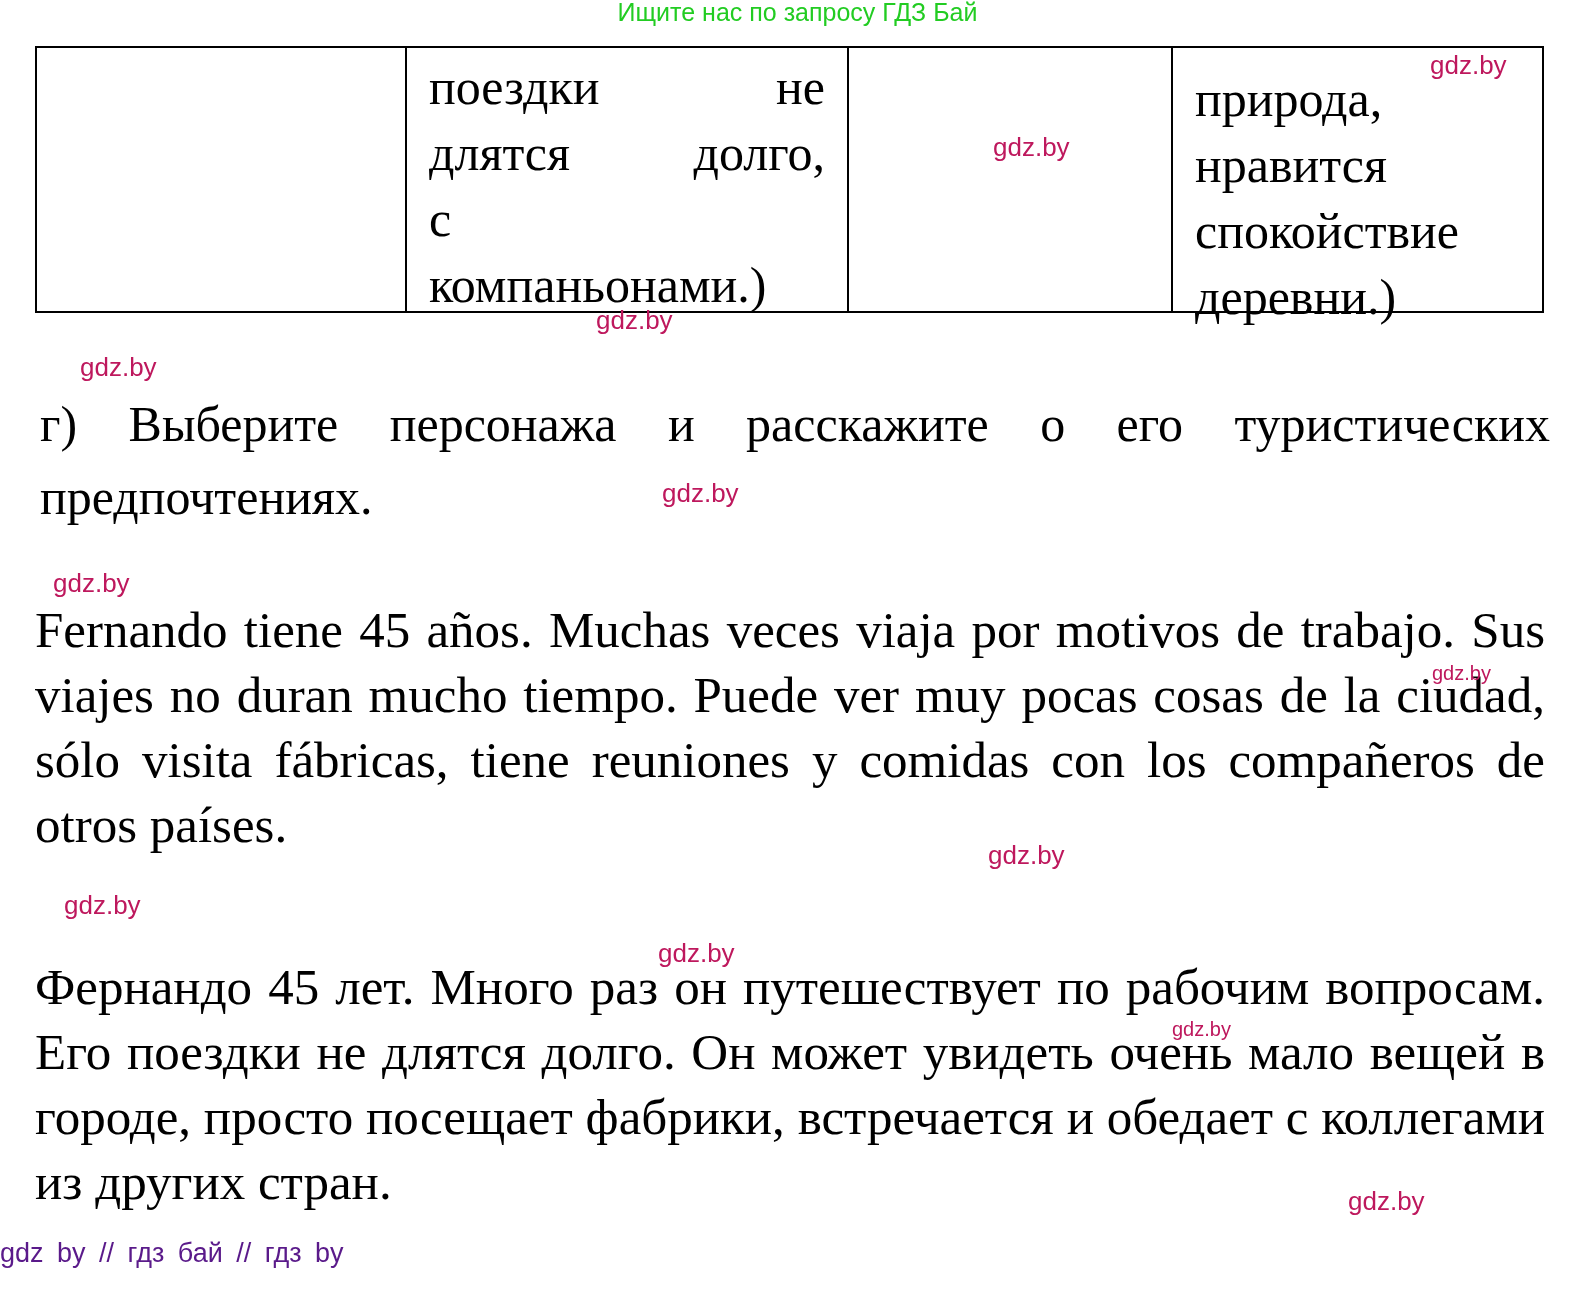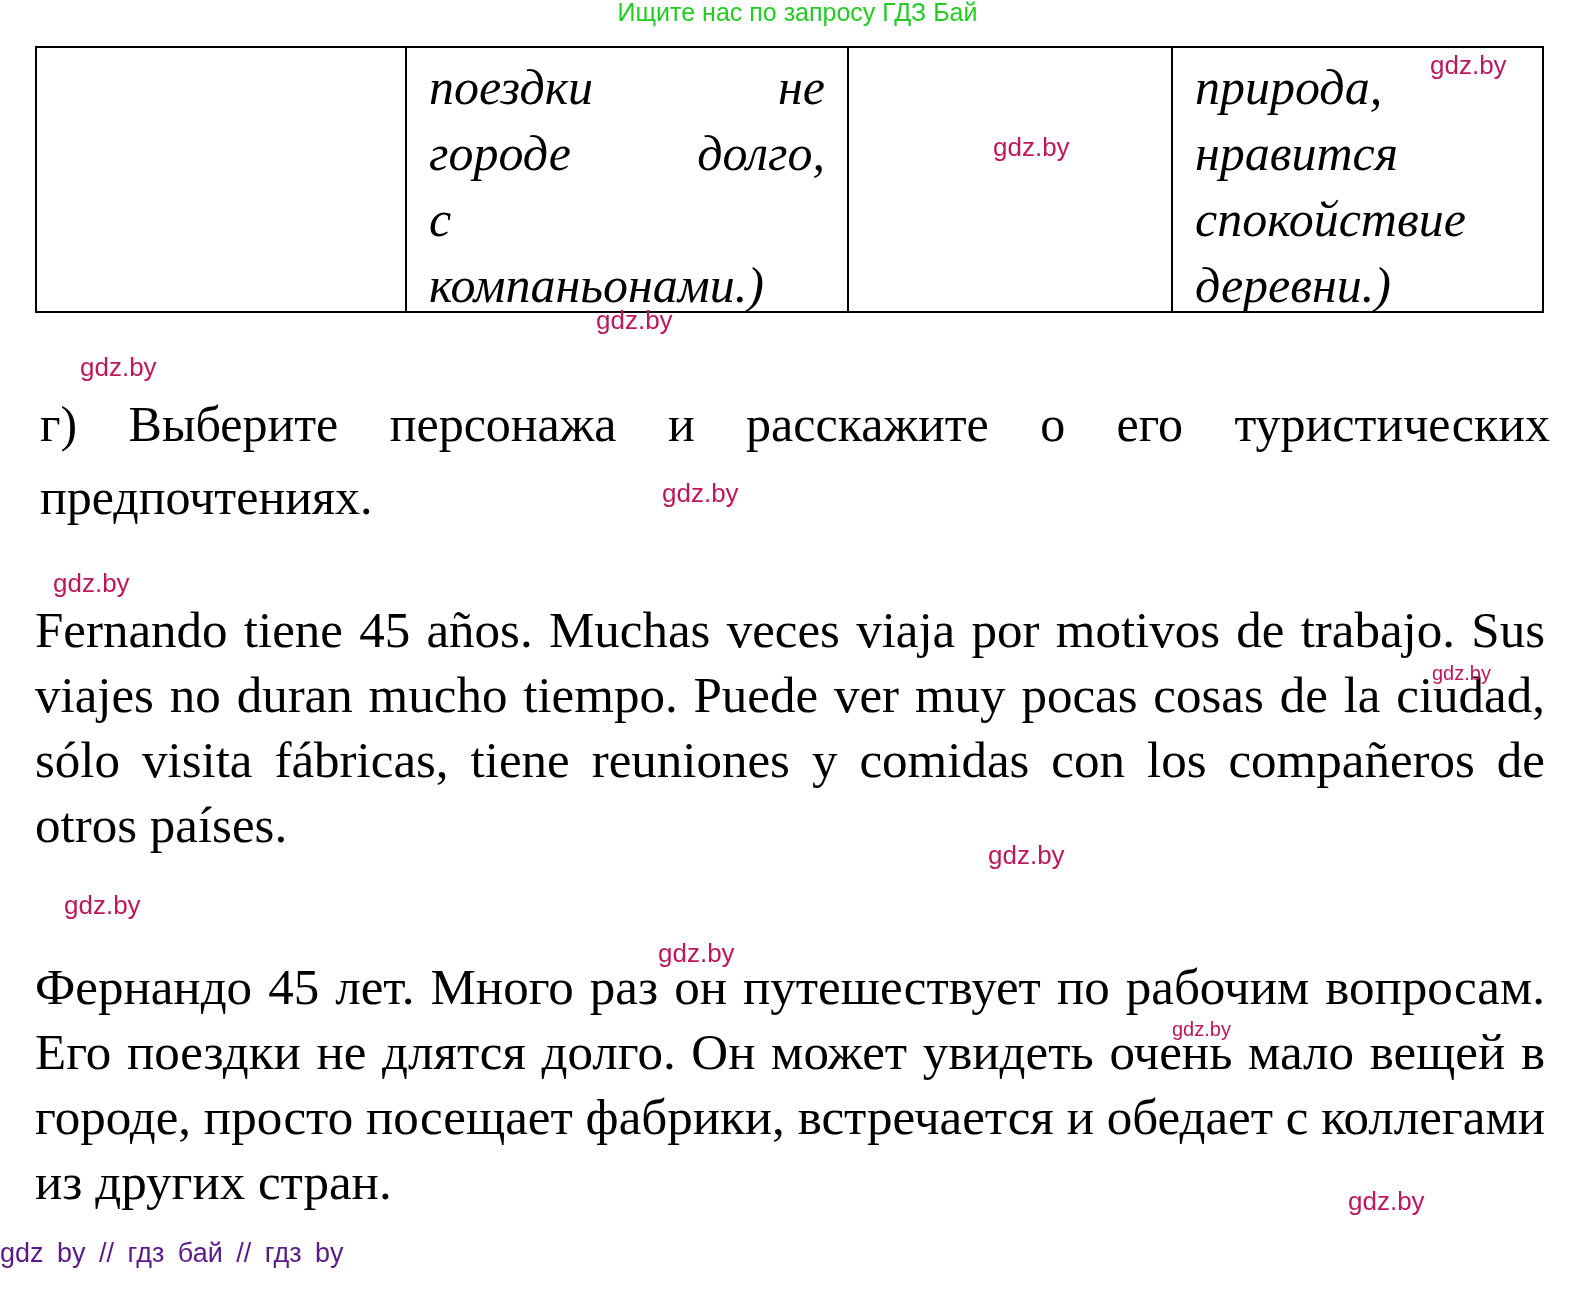--- a/index.html
+++ b/index.html
@@ -4,22 +4,22 @@
 <style>
   html, body { margin: 0; padding: 0; background: #ffffff; }
   body { width: 1595px; height: 1296px; position: relative; overflow: hidden; font-family: "Liberation Serif", serif; color: #000; }
   .top-banner { position: absolute; top: -2px; left: 0; width: 1595px; text-align: center; font-family: "Liberation Sans", sans-serif; font-size: 25px; color: #22cc22; }
   .table { position: absolute; left: 35px; top: 46px; width: 1509px; height: 267px; border: 2px solid #000; box-sizing: border-box; display: flex; }
   .cell { box-sizing: border-box; border-right: 2px solid #000; height: 100%; position: relative; }
   .cell:last-child { border-right: none; }
   .c1 { width: 370px; }
   .c2 { width: 442px; padding: 6px 22px 0 22px; }
   .c3 { width: 324px; }
-  .c4 { flex: 1; padding: 6px 10px 0 22px; }
-  .cell-text { font-size: 50px; line-height: 66px; text-align: justify; text-align-last: auto; font-style: italic; }
+  .c4 { flex: 1; padding: 6px 10px 0 22px; margin-top: 12px; }
+  .cell-text { font-size: 50px; line-height: 66px; text-align: justify; text-align-last: auto; }
   .c2 .line { display: flex; justify-content: space-between; }
   .wm { position: absolute; font-family: "Liberation Sans", sans-serif; font-size: 26px; color: #be185d; white-space: nowrap; }
   .heading { position: absolute; left: 40px; top: 388px; width: 1510px; font-size: 50px; font-weight: normal; line-height: 73px; text-align: justify; }
   .para { position: absolute; left: 35px; width: 1510px; font-size: 51px; line-height: 65px; text-align: justify; }
   .p1 { top: 598px; }
   .p2 { top: 955px; }
   .footer { position: absolute; top: 1238px; left: 0; width: 1595px; text-align: left; font-family: "Liberation Sans", sans-serif; font-size: 27px; color: #5a1a8a; word-spacing: 6px; }
 </style>
 </head>
 <body>
@@ -27,21 +27,21 @@
 <div class="top-banner">Ищите нас по запросу ГДЗ Бай</div>
 
 <div class="table">
   <div class="cell c1"></div>
   <div class="cell c2 cell-text">
     <div class="line">
       <span>поездки</span>
       <span>не</span>
     </div>
     <div class="line">
-      <span>городе</span>
+      <span>длятся</span>
       <span>долго,</span>
     </div>
     <div class="line">
       <span>с</span>
     </div>
     <div class="line">
       <span>компаньонами.)</span>
     </div>
   </div>
   <div class="cell c3"></div>

